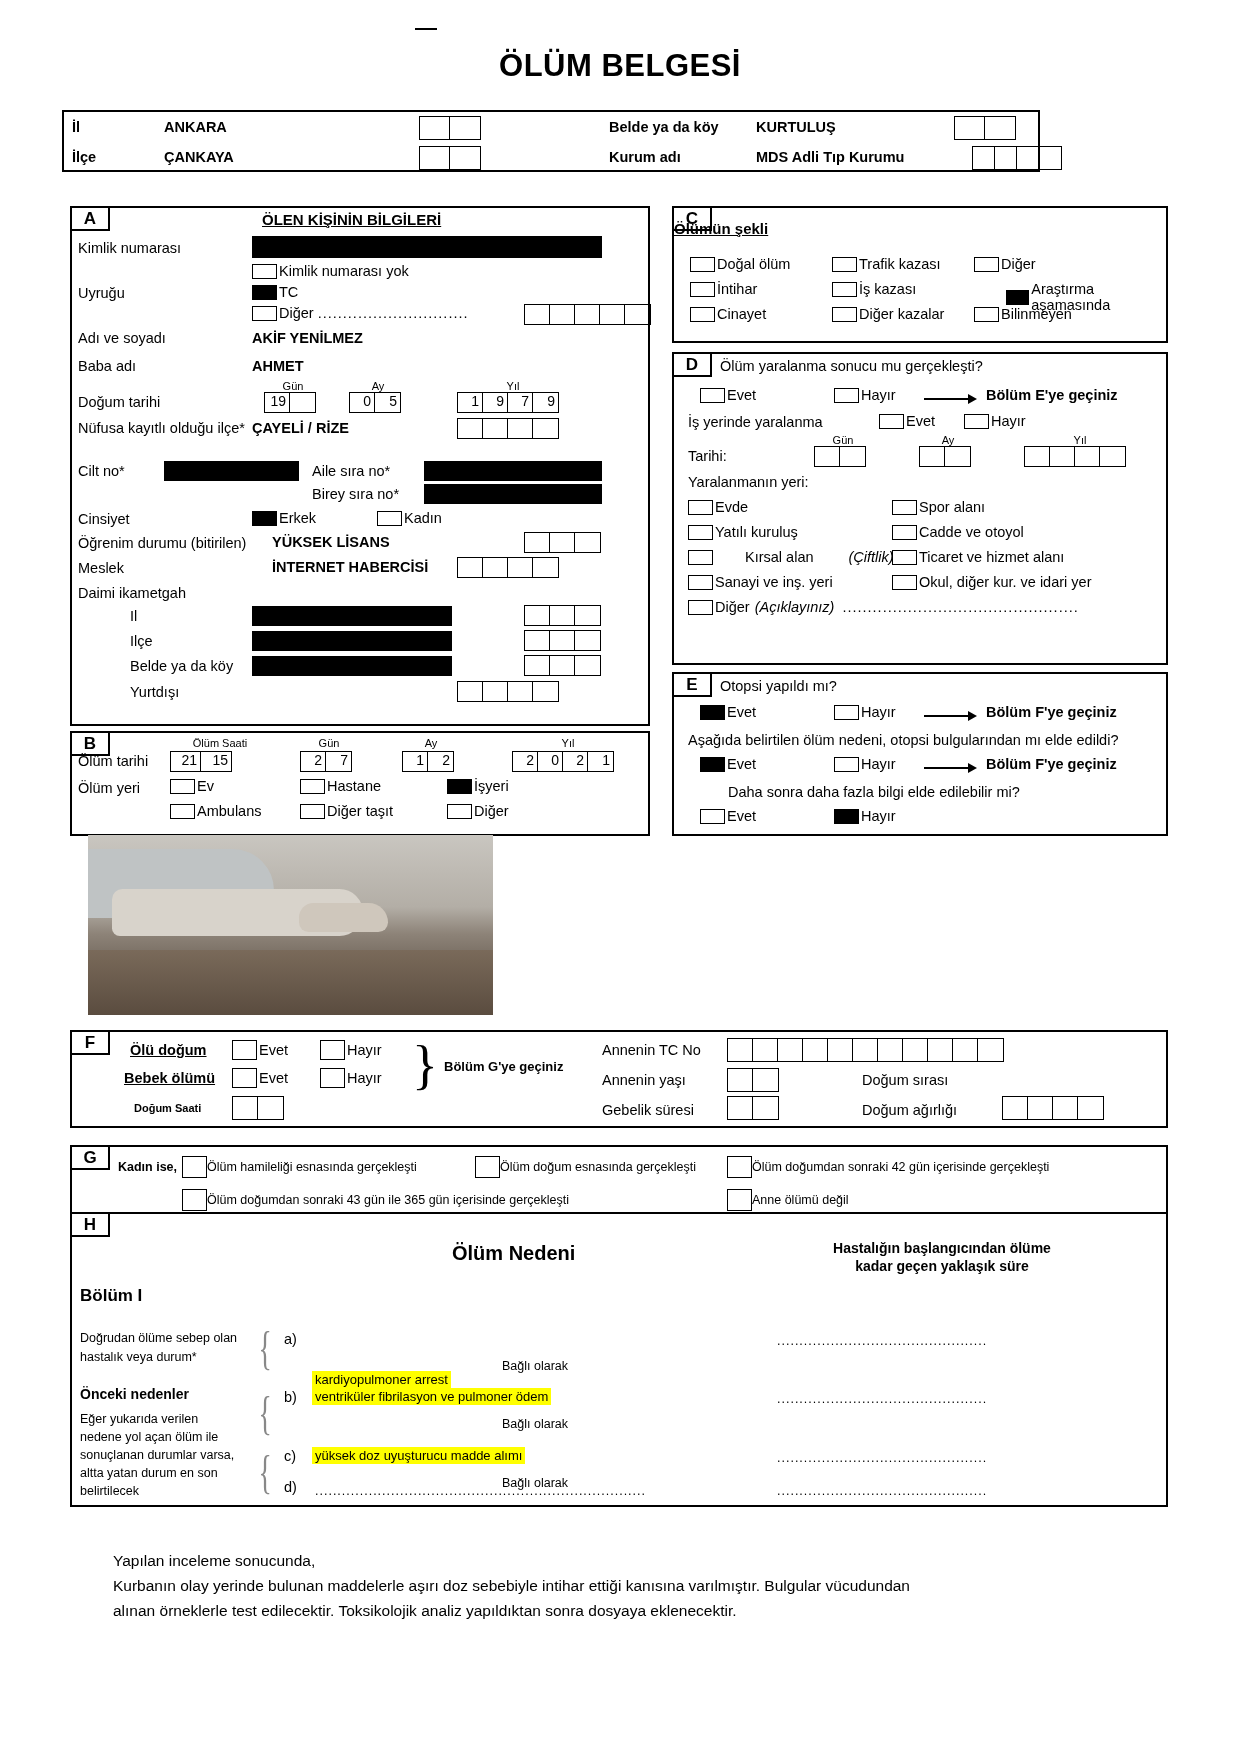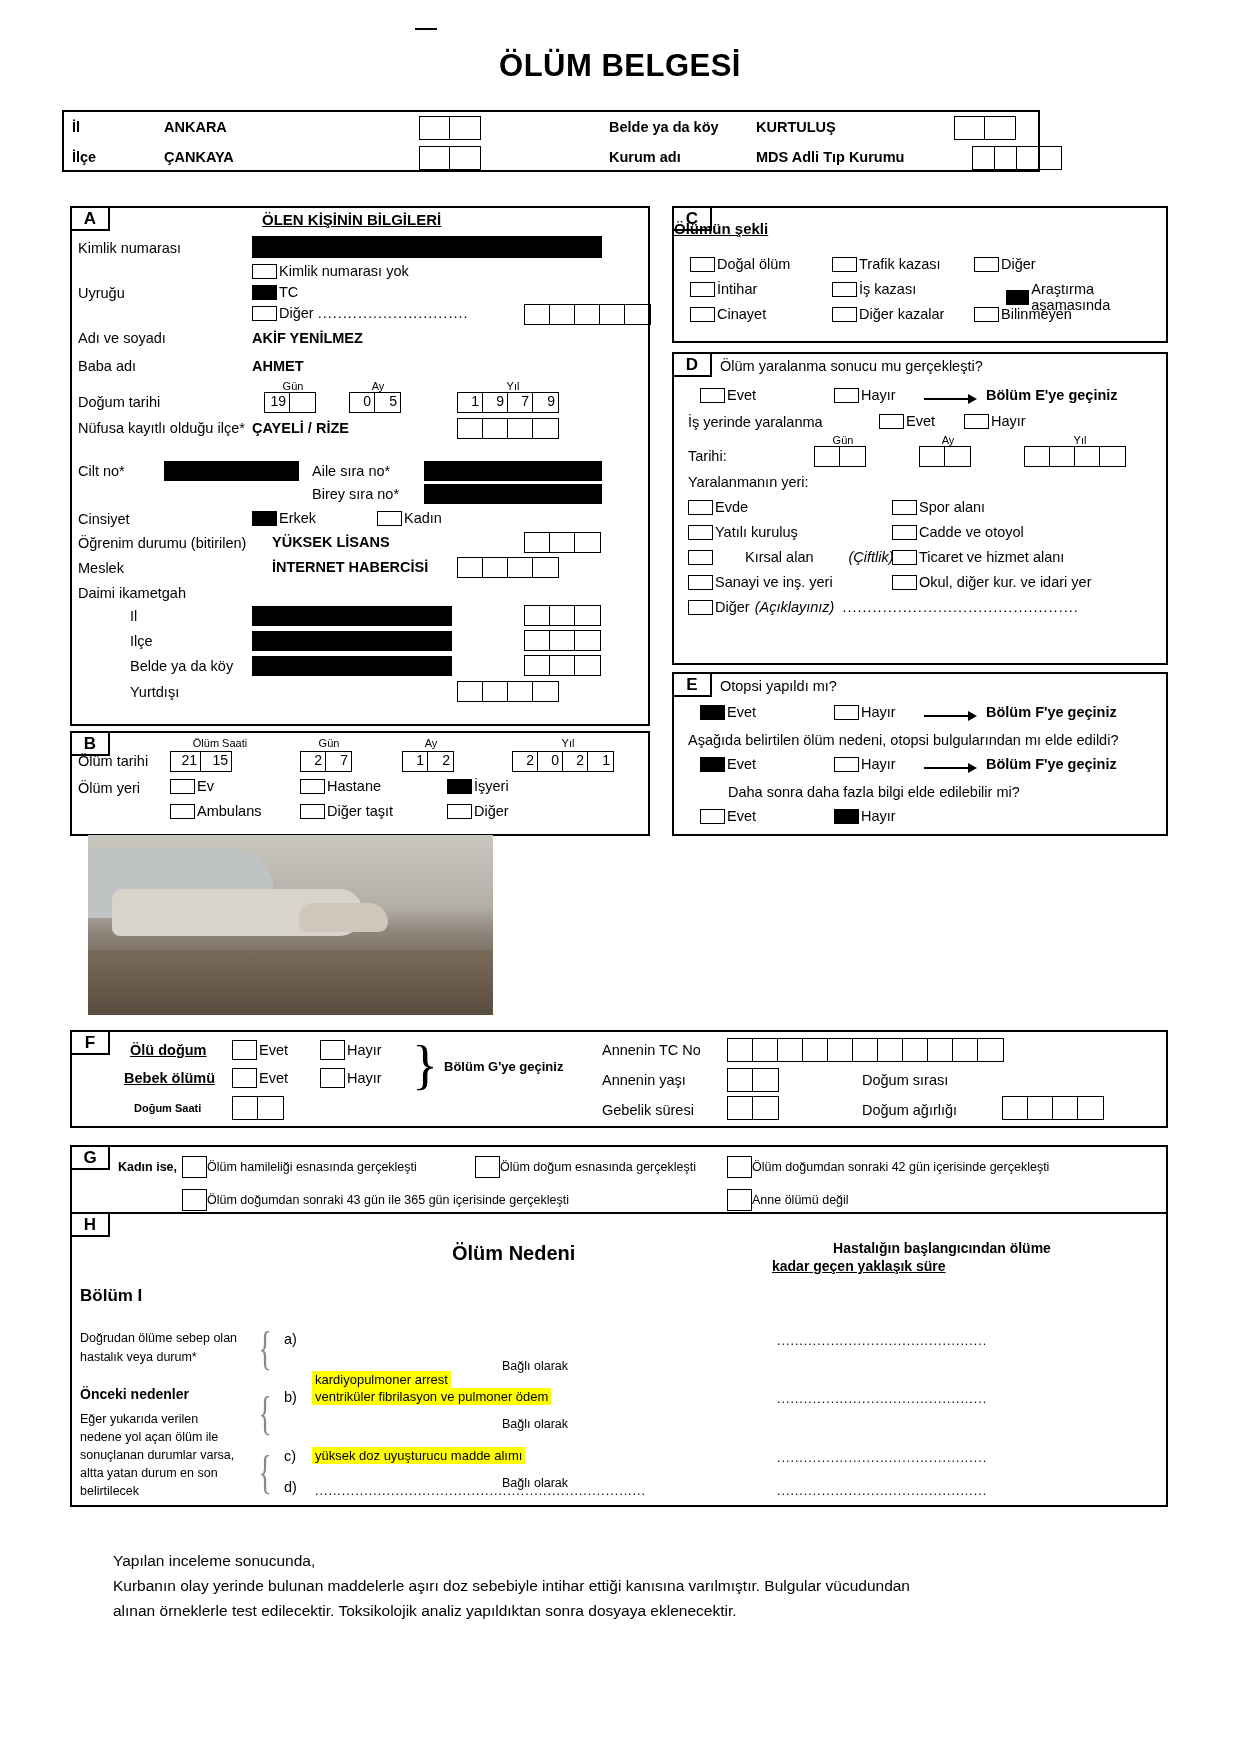--- a/index.html
+++ b/index.html
@@ -638,21 +638,21 @@
       <span class="cb" style="width:25px;height:22px;"></span>
       <span class="sm">Anne ölümü değil</span>
     </div>
   </div>
 
   <div class="frame" style="left:70px; top:1212px; width:1098px; height:295px;">
     <div class="sectag" style="left:-2px; top:-2px;">H</div>
 
     <div class="abs bold" style="left:380px; top:28px; font-size:20px;">Ölüm Nedeni</div>
     <div class="abs bold" style="left:700px; top:26px; font-size:14px; width:340px; text-align:center;">Hastalığın başlangıcından ölüme</div>
-    <div class="abs bold" style="left:700px; top:44px; font-size:14px; width:340px; text-decoration:underline;">kadar geçen yaklaşık süre</div>
+    <div class="abs bold" style="left:700px; top:44px; font-size:14px; width:340px; text-align:center;">kadar geçen yaklaşık süre</div>
 
     <div class="abs bold" style="left:8px; top:72px; font-size:17px;">Bölüm I</div>
 
     <div class="abs sm" style="left:8px; top:115px; width:160px; line-height:19px;">Doğrudan ölüme sebep olan hastalık veya durum*</div>
     <div class="abs sm bold" style="left:8px; top:172px; font-size:14px;">Önceki nedenler</div>
     <div class="abs sm" style="left:8px; top:196px; width:160px; line-height:18px;">Eğer yukarıda verilen nedene yol açan ölüm ile sonuçlanan durumlar varsa, altta yatan durum en son belirtilecek</div>
 
     <div class="abs" style="left:182px; top:108px; font-size:46px; color:#888; font-family:'Liberation Serif', serif; transform:scaleX(.6);">{</div>
     <div class="abs" style="left:182px; top:173px; font-size:46px; color:#888; font-family:'Liberation Serif', serif; transform:scaleX(.6);">{</div>
     <div class="abs" style="left:182px; top:232px; font-size:46px; color:#888; font-family:'Liberation Serif', serif; transform:scaleX(.6);">{</div>

